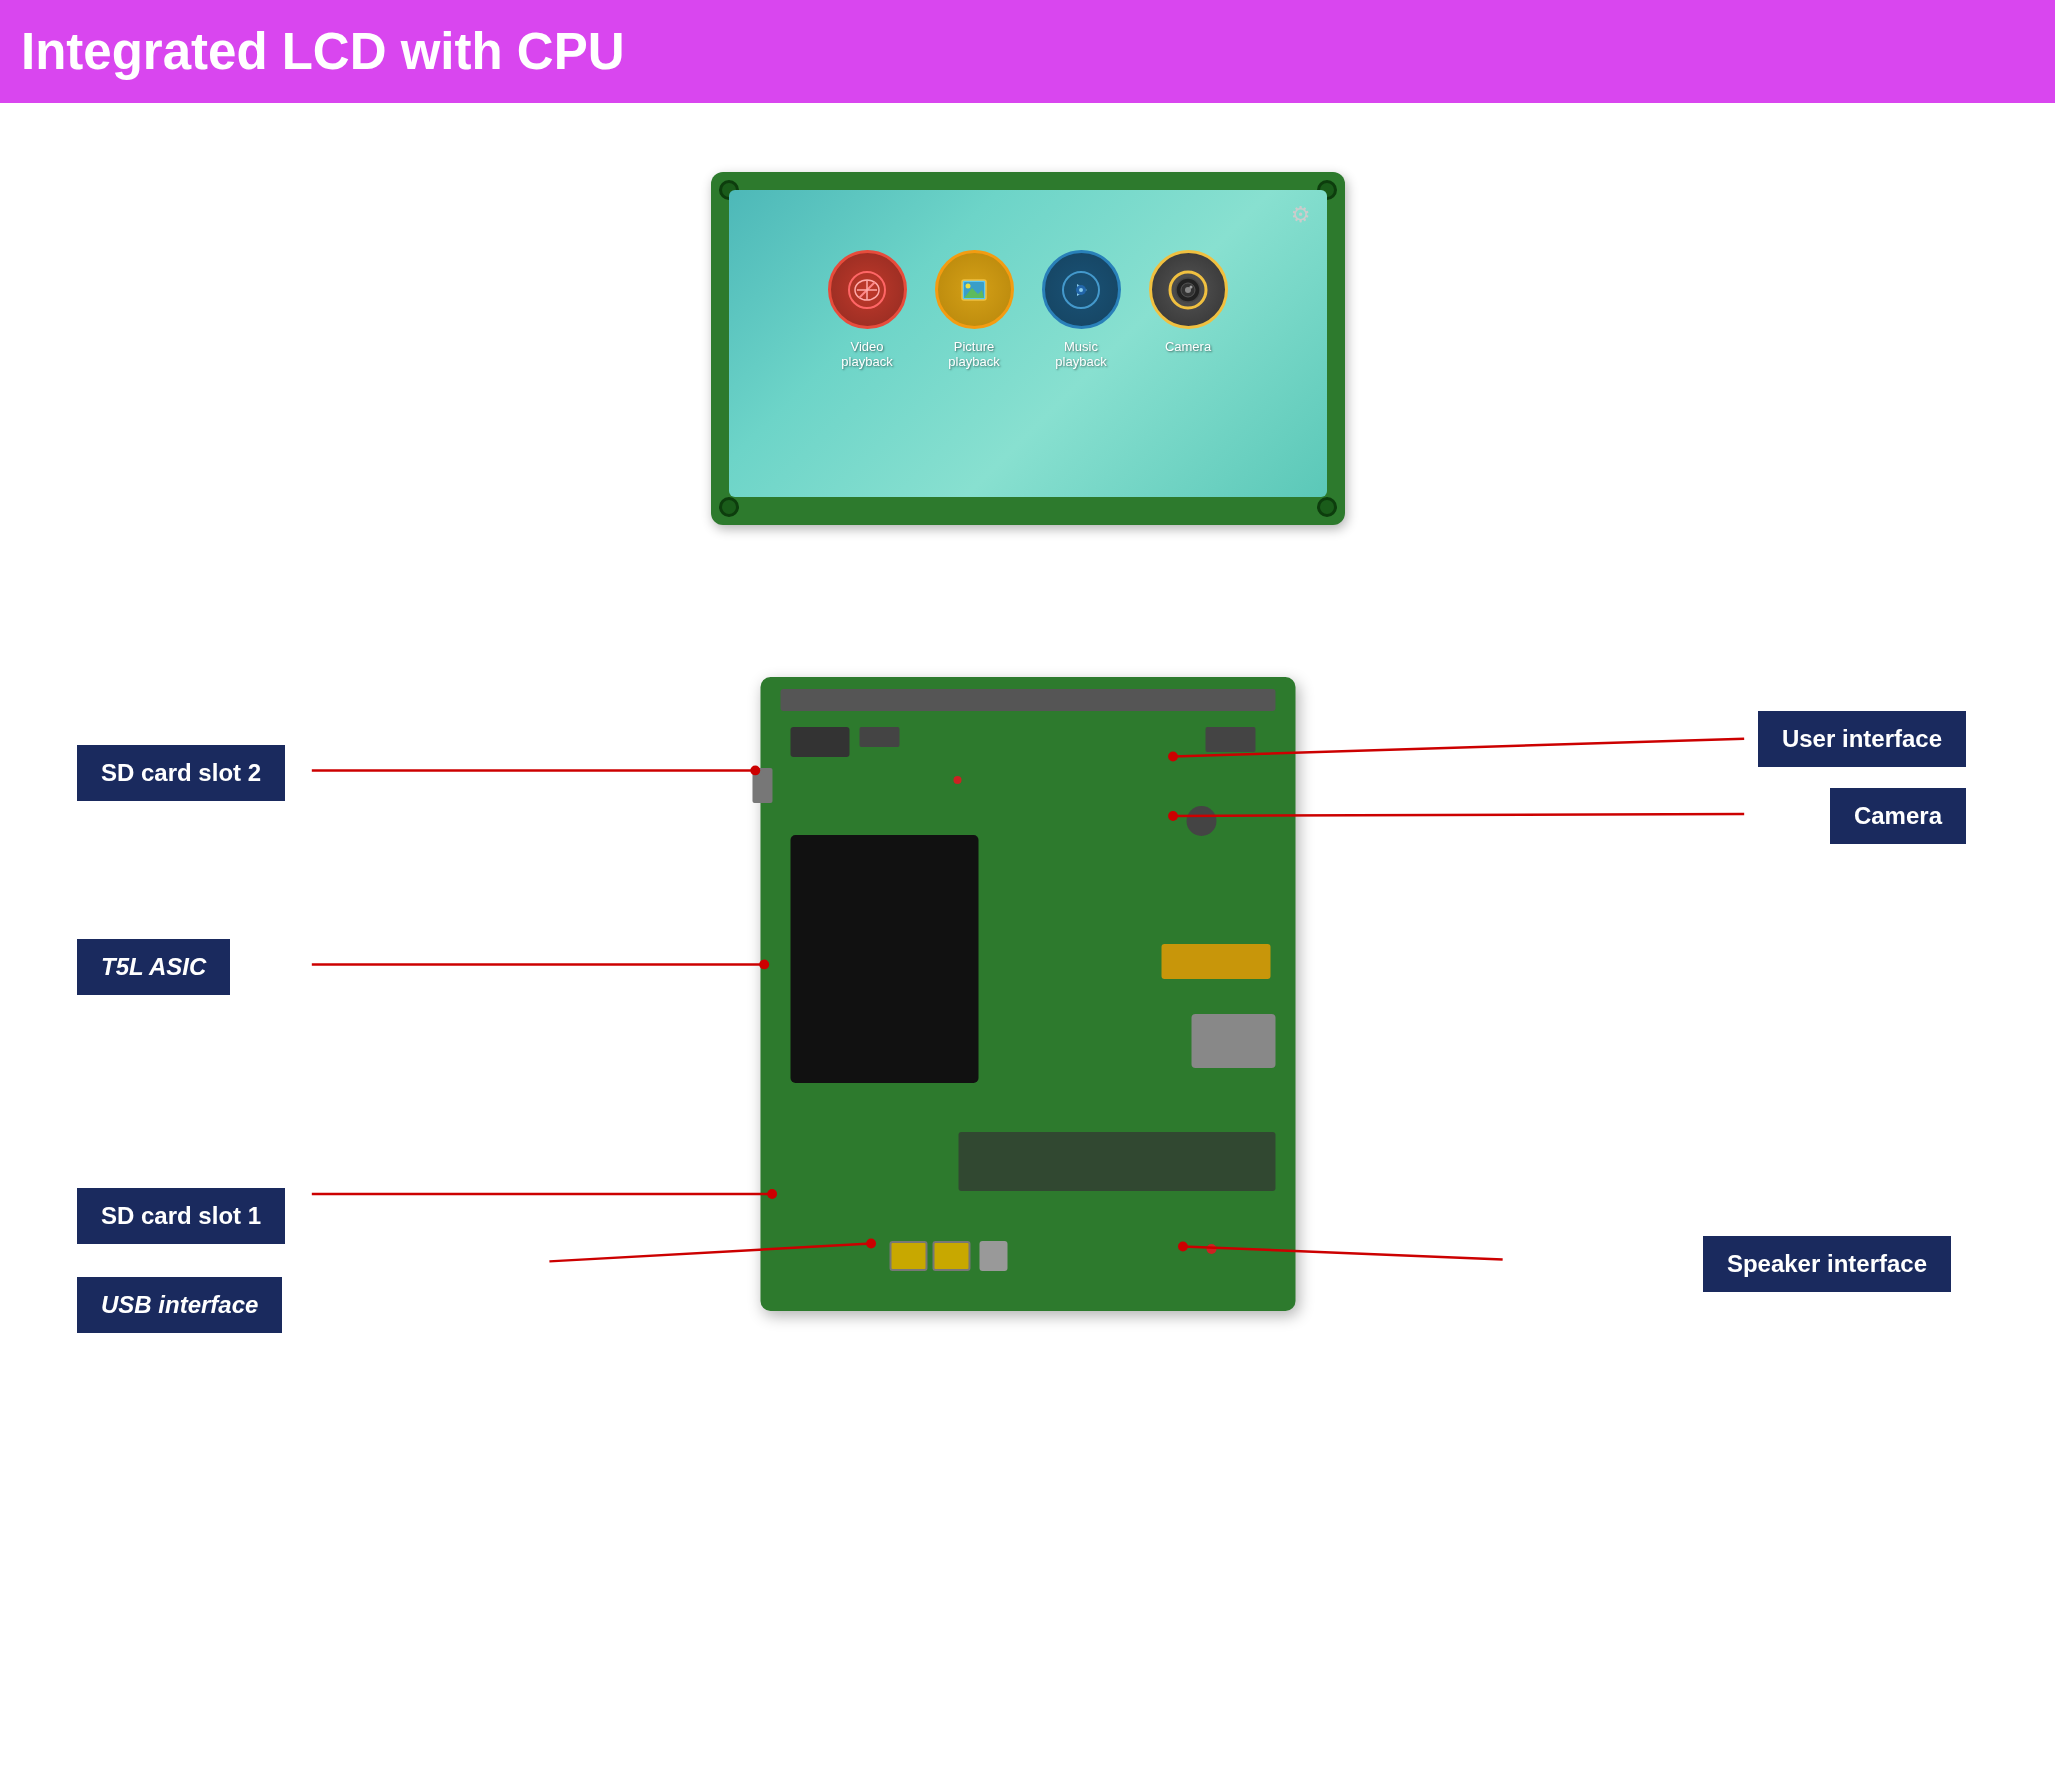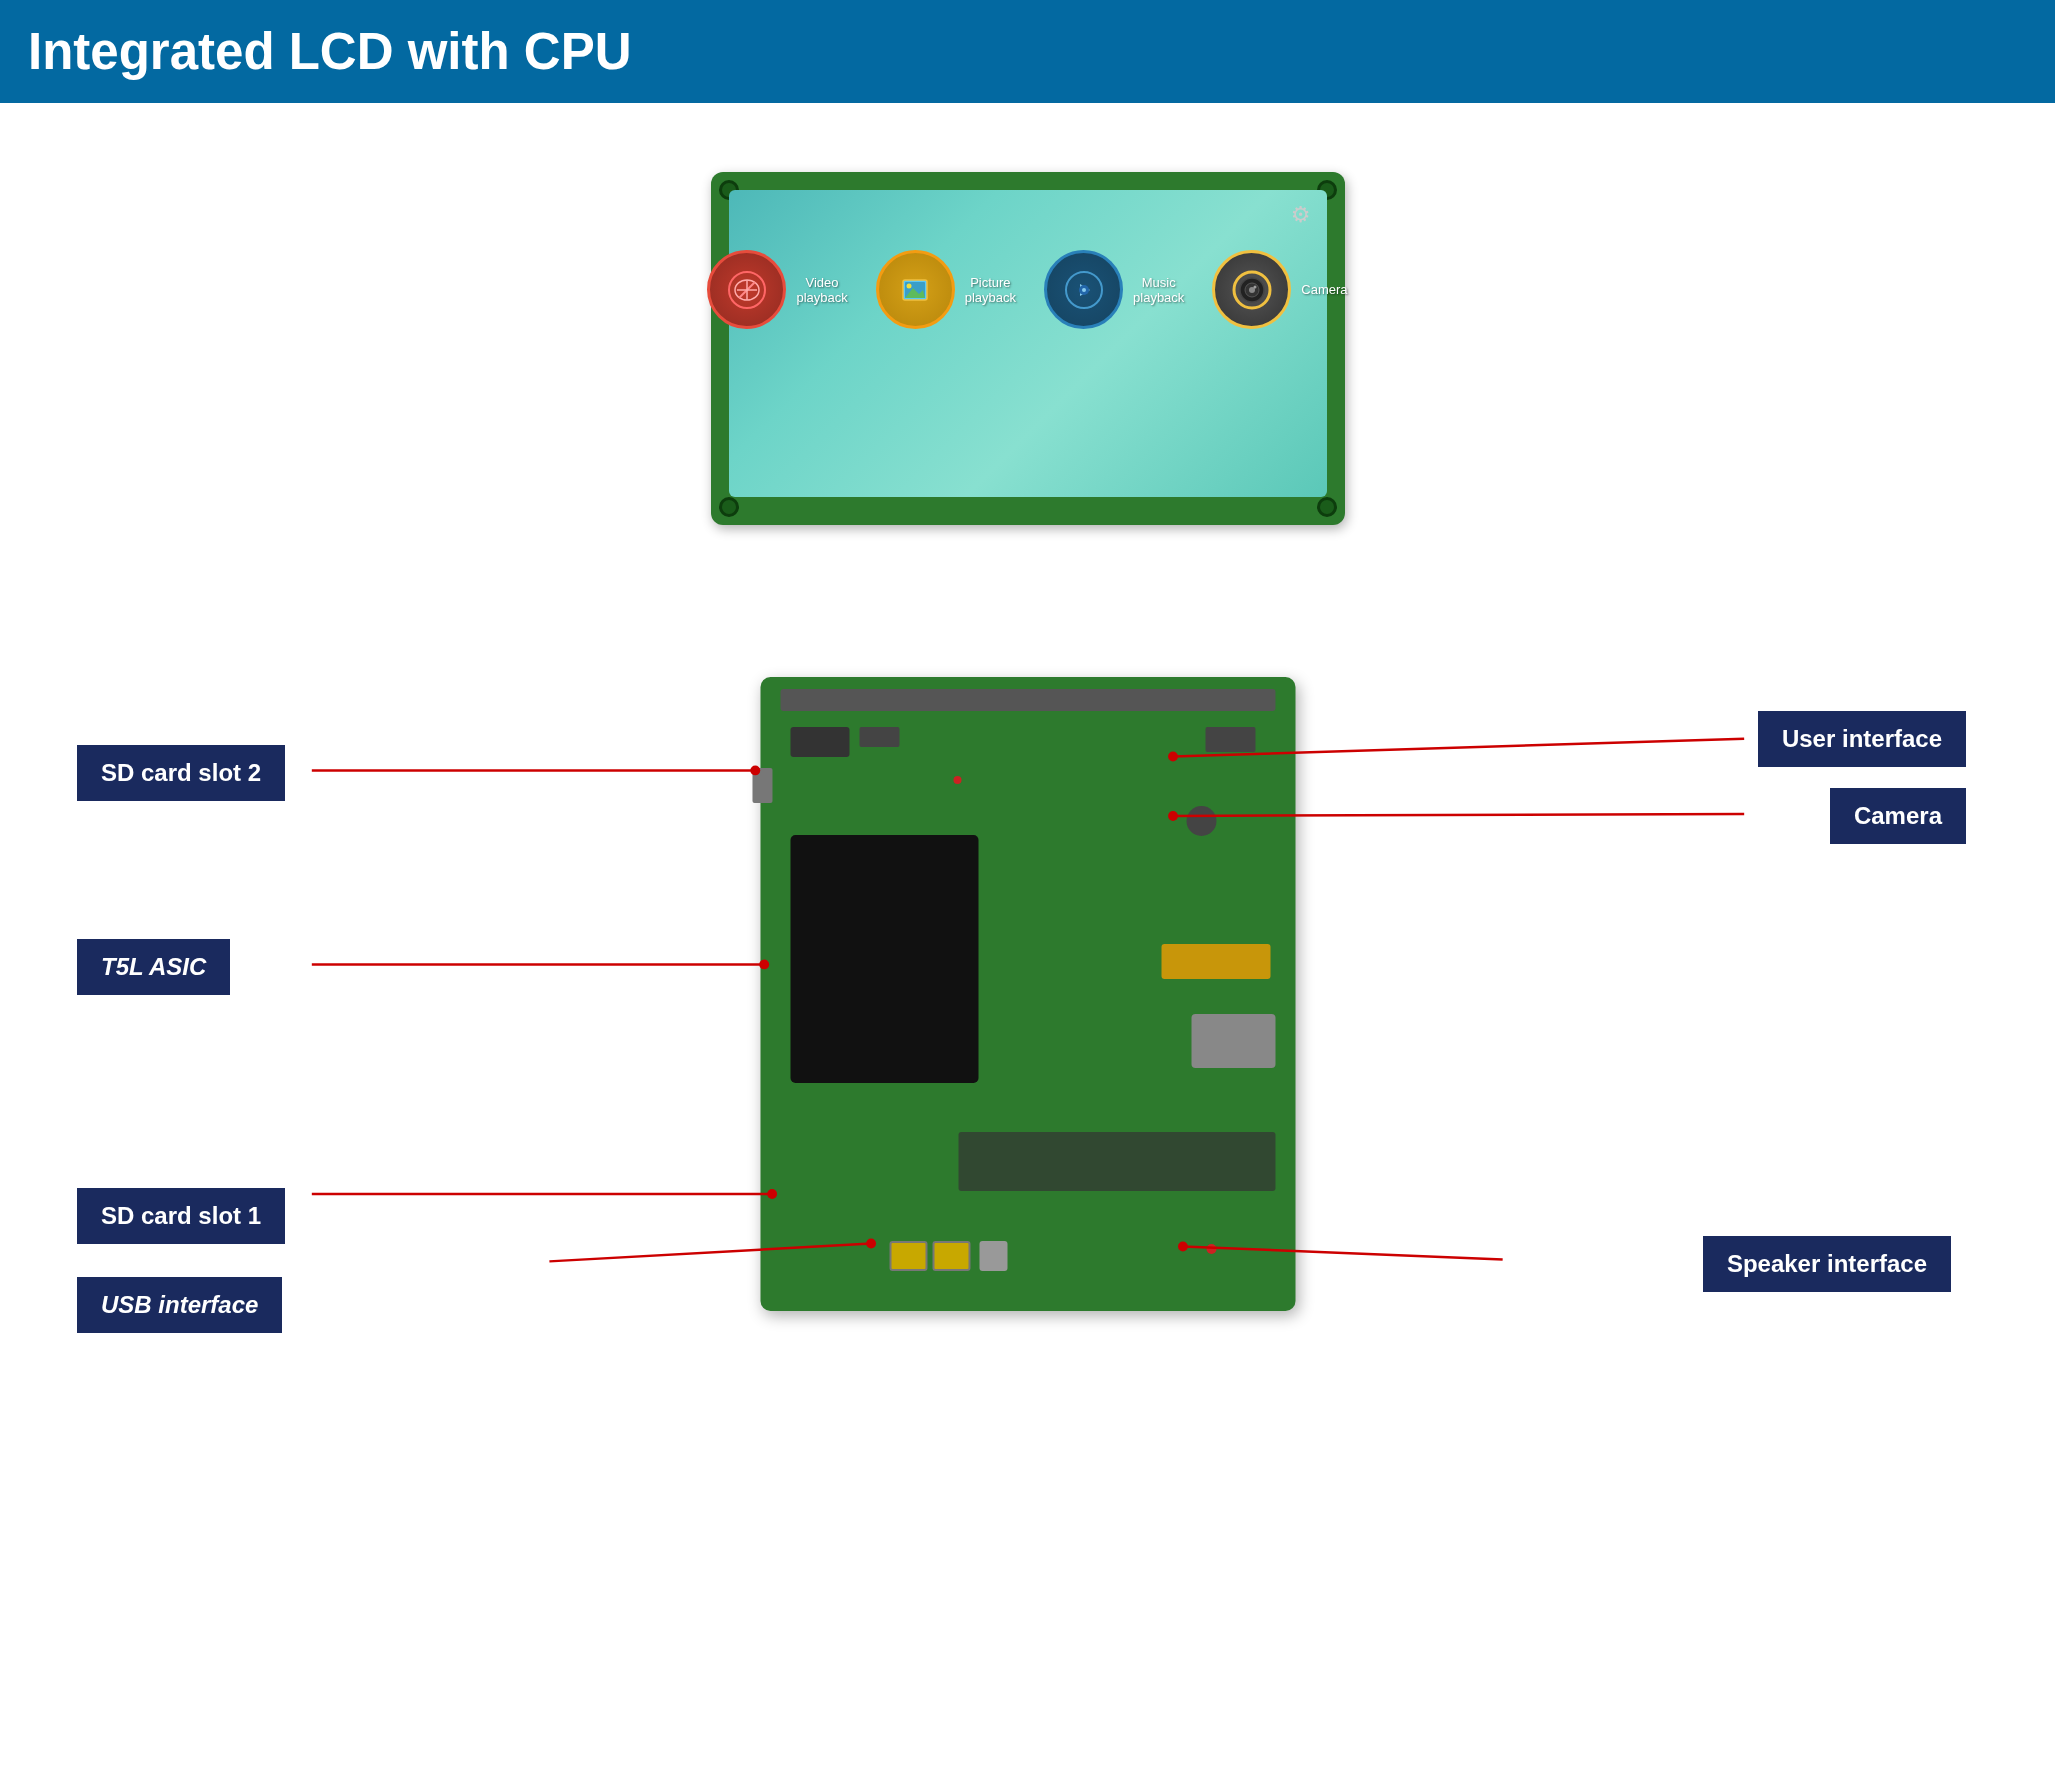--- a/index.html
+++ b/index.html
@@ -6,23 +6,23 @@
     body {
       width: 2055px;
       height: 1792px;
       background: #ffffff;
       font-family: Arial, sans-serif;
       overflow: hidden;
     }
 
     
     .header {
-      background: #0369a1;
+      background: #d946ef;
       width: 100%;
-      padding: 22px 28px;
+      padding: 22px 21px;
       display: flex;
       align-items: center;
     }
     .header-title {
       color: #ffffff;
       font-size: 51px;
       font-weight: bold;
     }
 
     
@@ -68,20 +68,21 @@
     .lcd-icons-row {
       display: flex;
       justify-content: center;
       gap: 28px;
       margin-top: 40px;
       align-items: flex-start;
     }
 
     .lcd-app-item {
       display: flex;
+      flex-direction: column;
       align-items: center;
       gap: 10px;
     }
 
     .lcd-app-icon {
       width: 79px;
       height: 79px;
       border-radius: 50%;
       display: flex;
       align-items: center;

